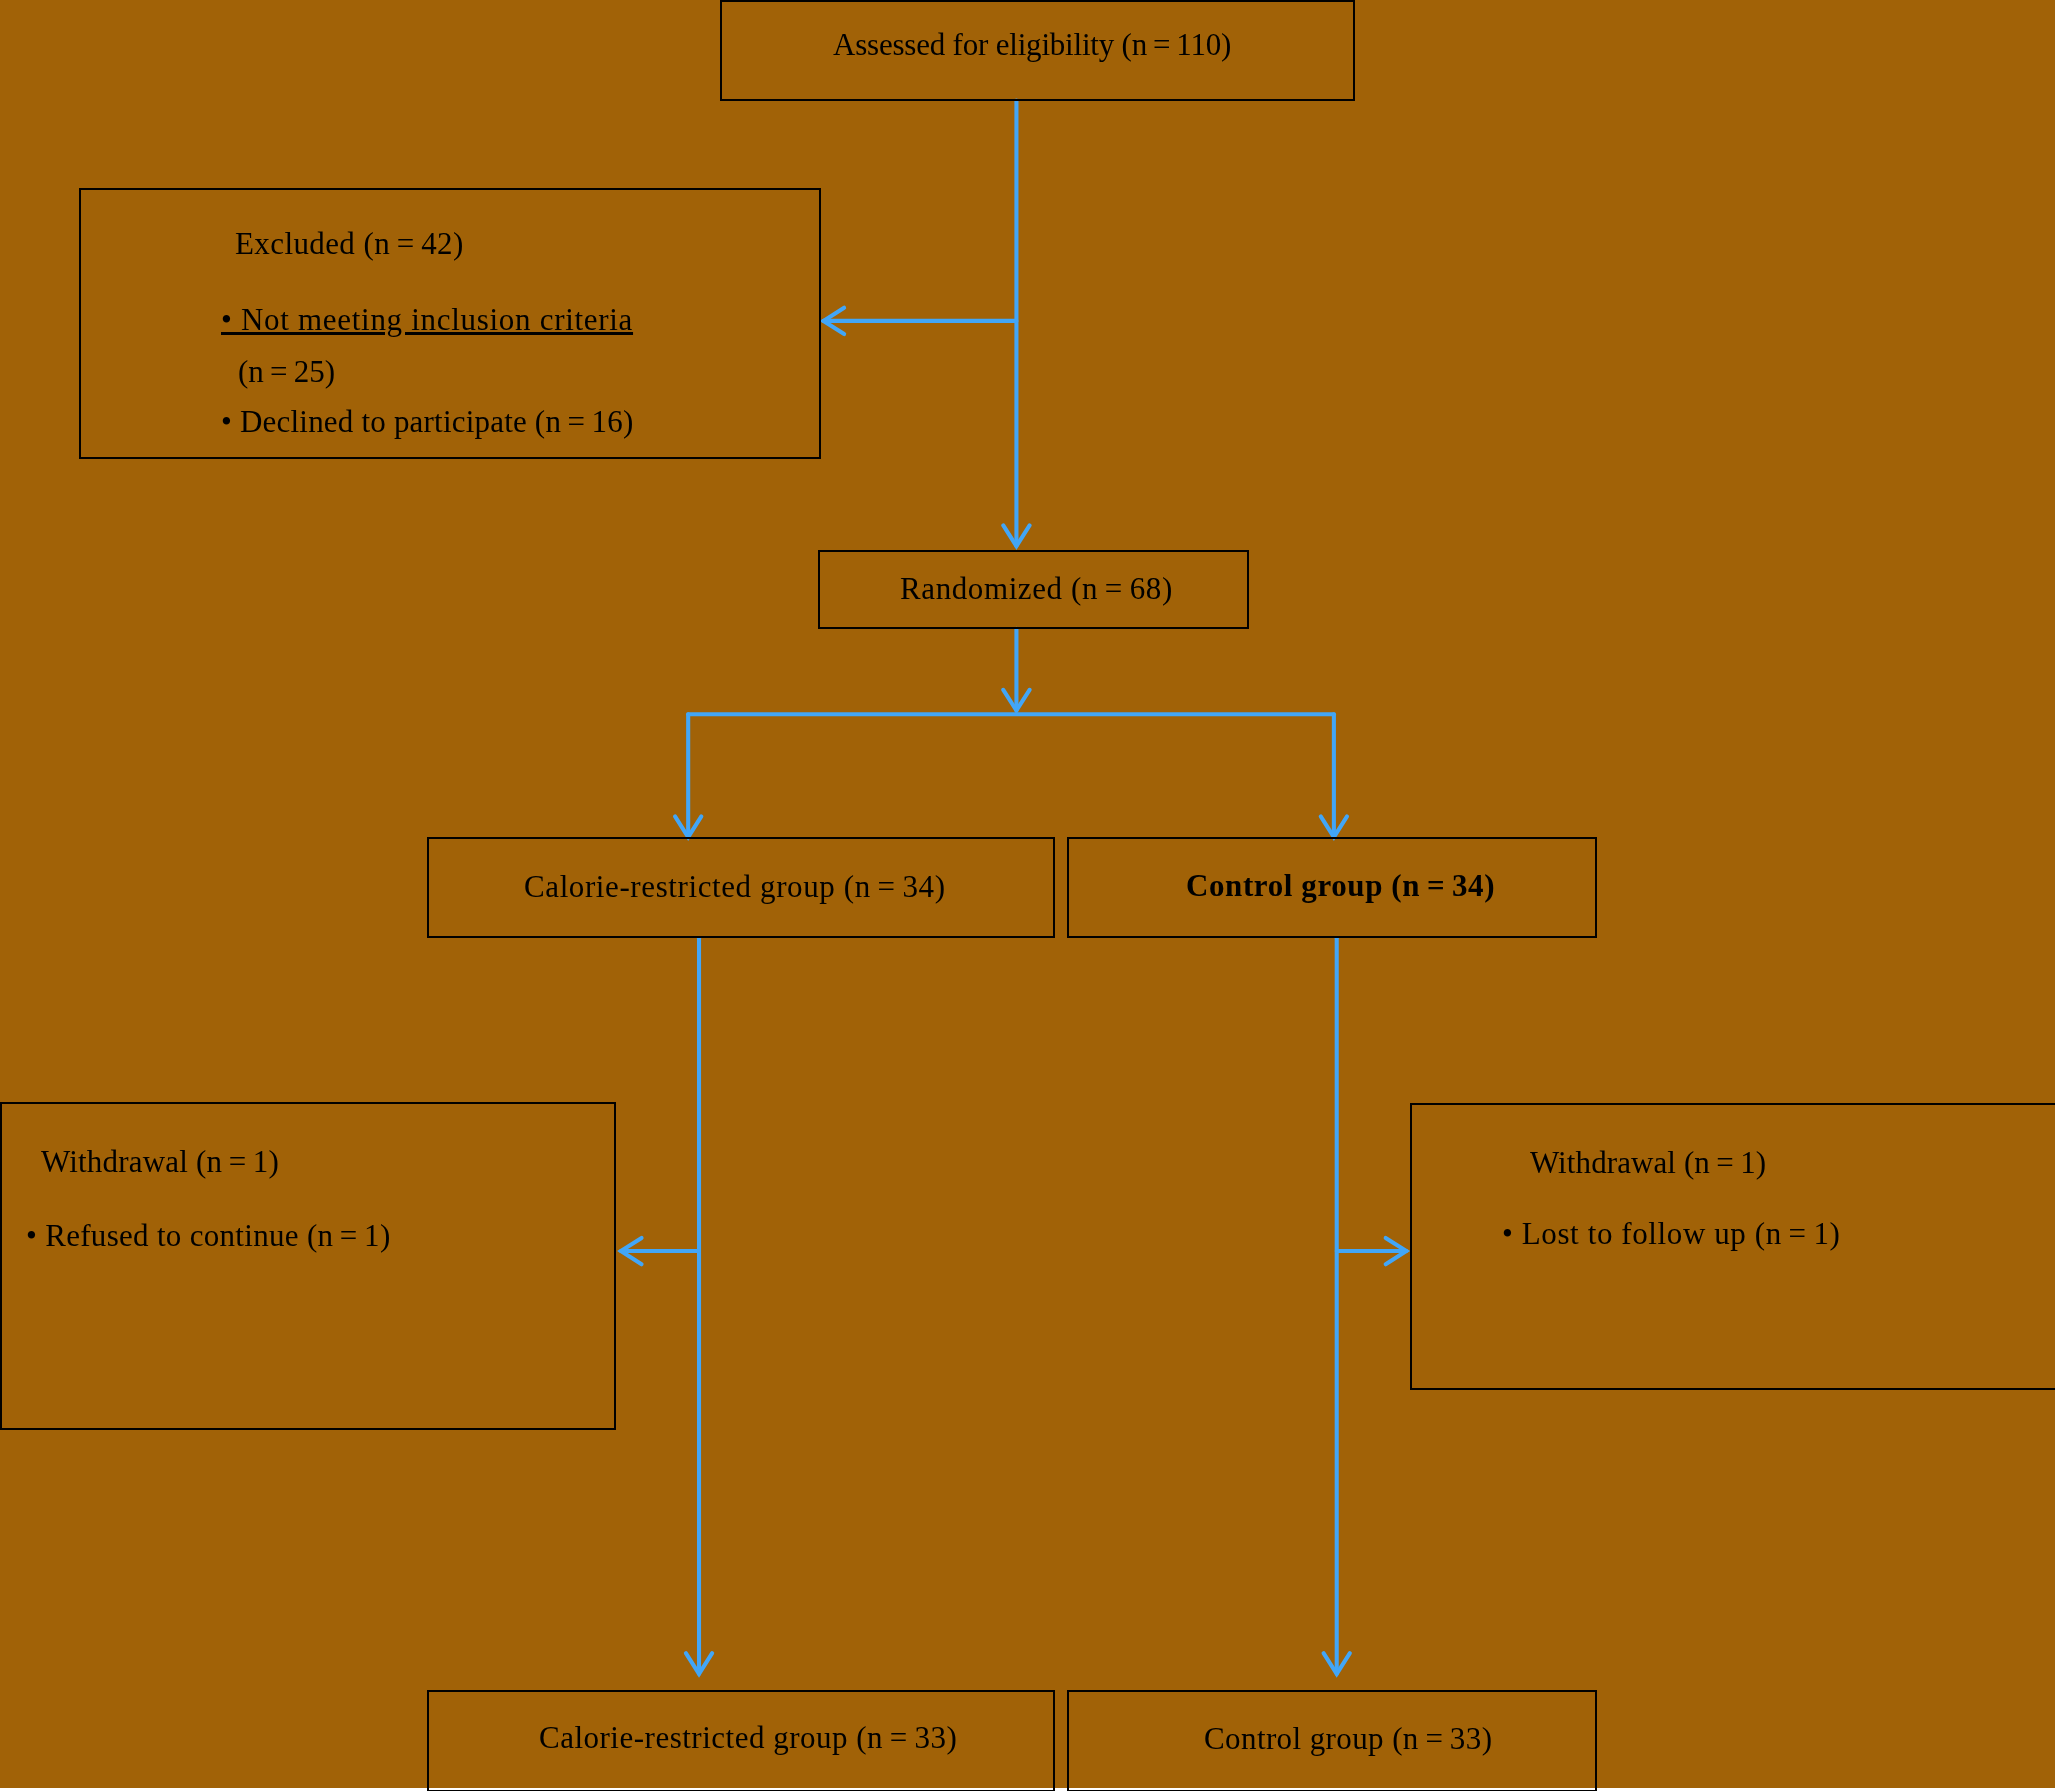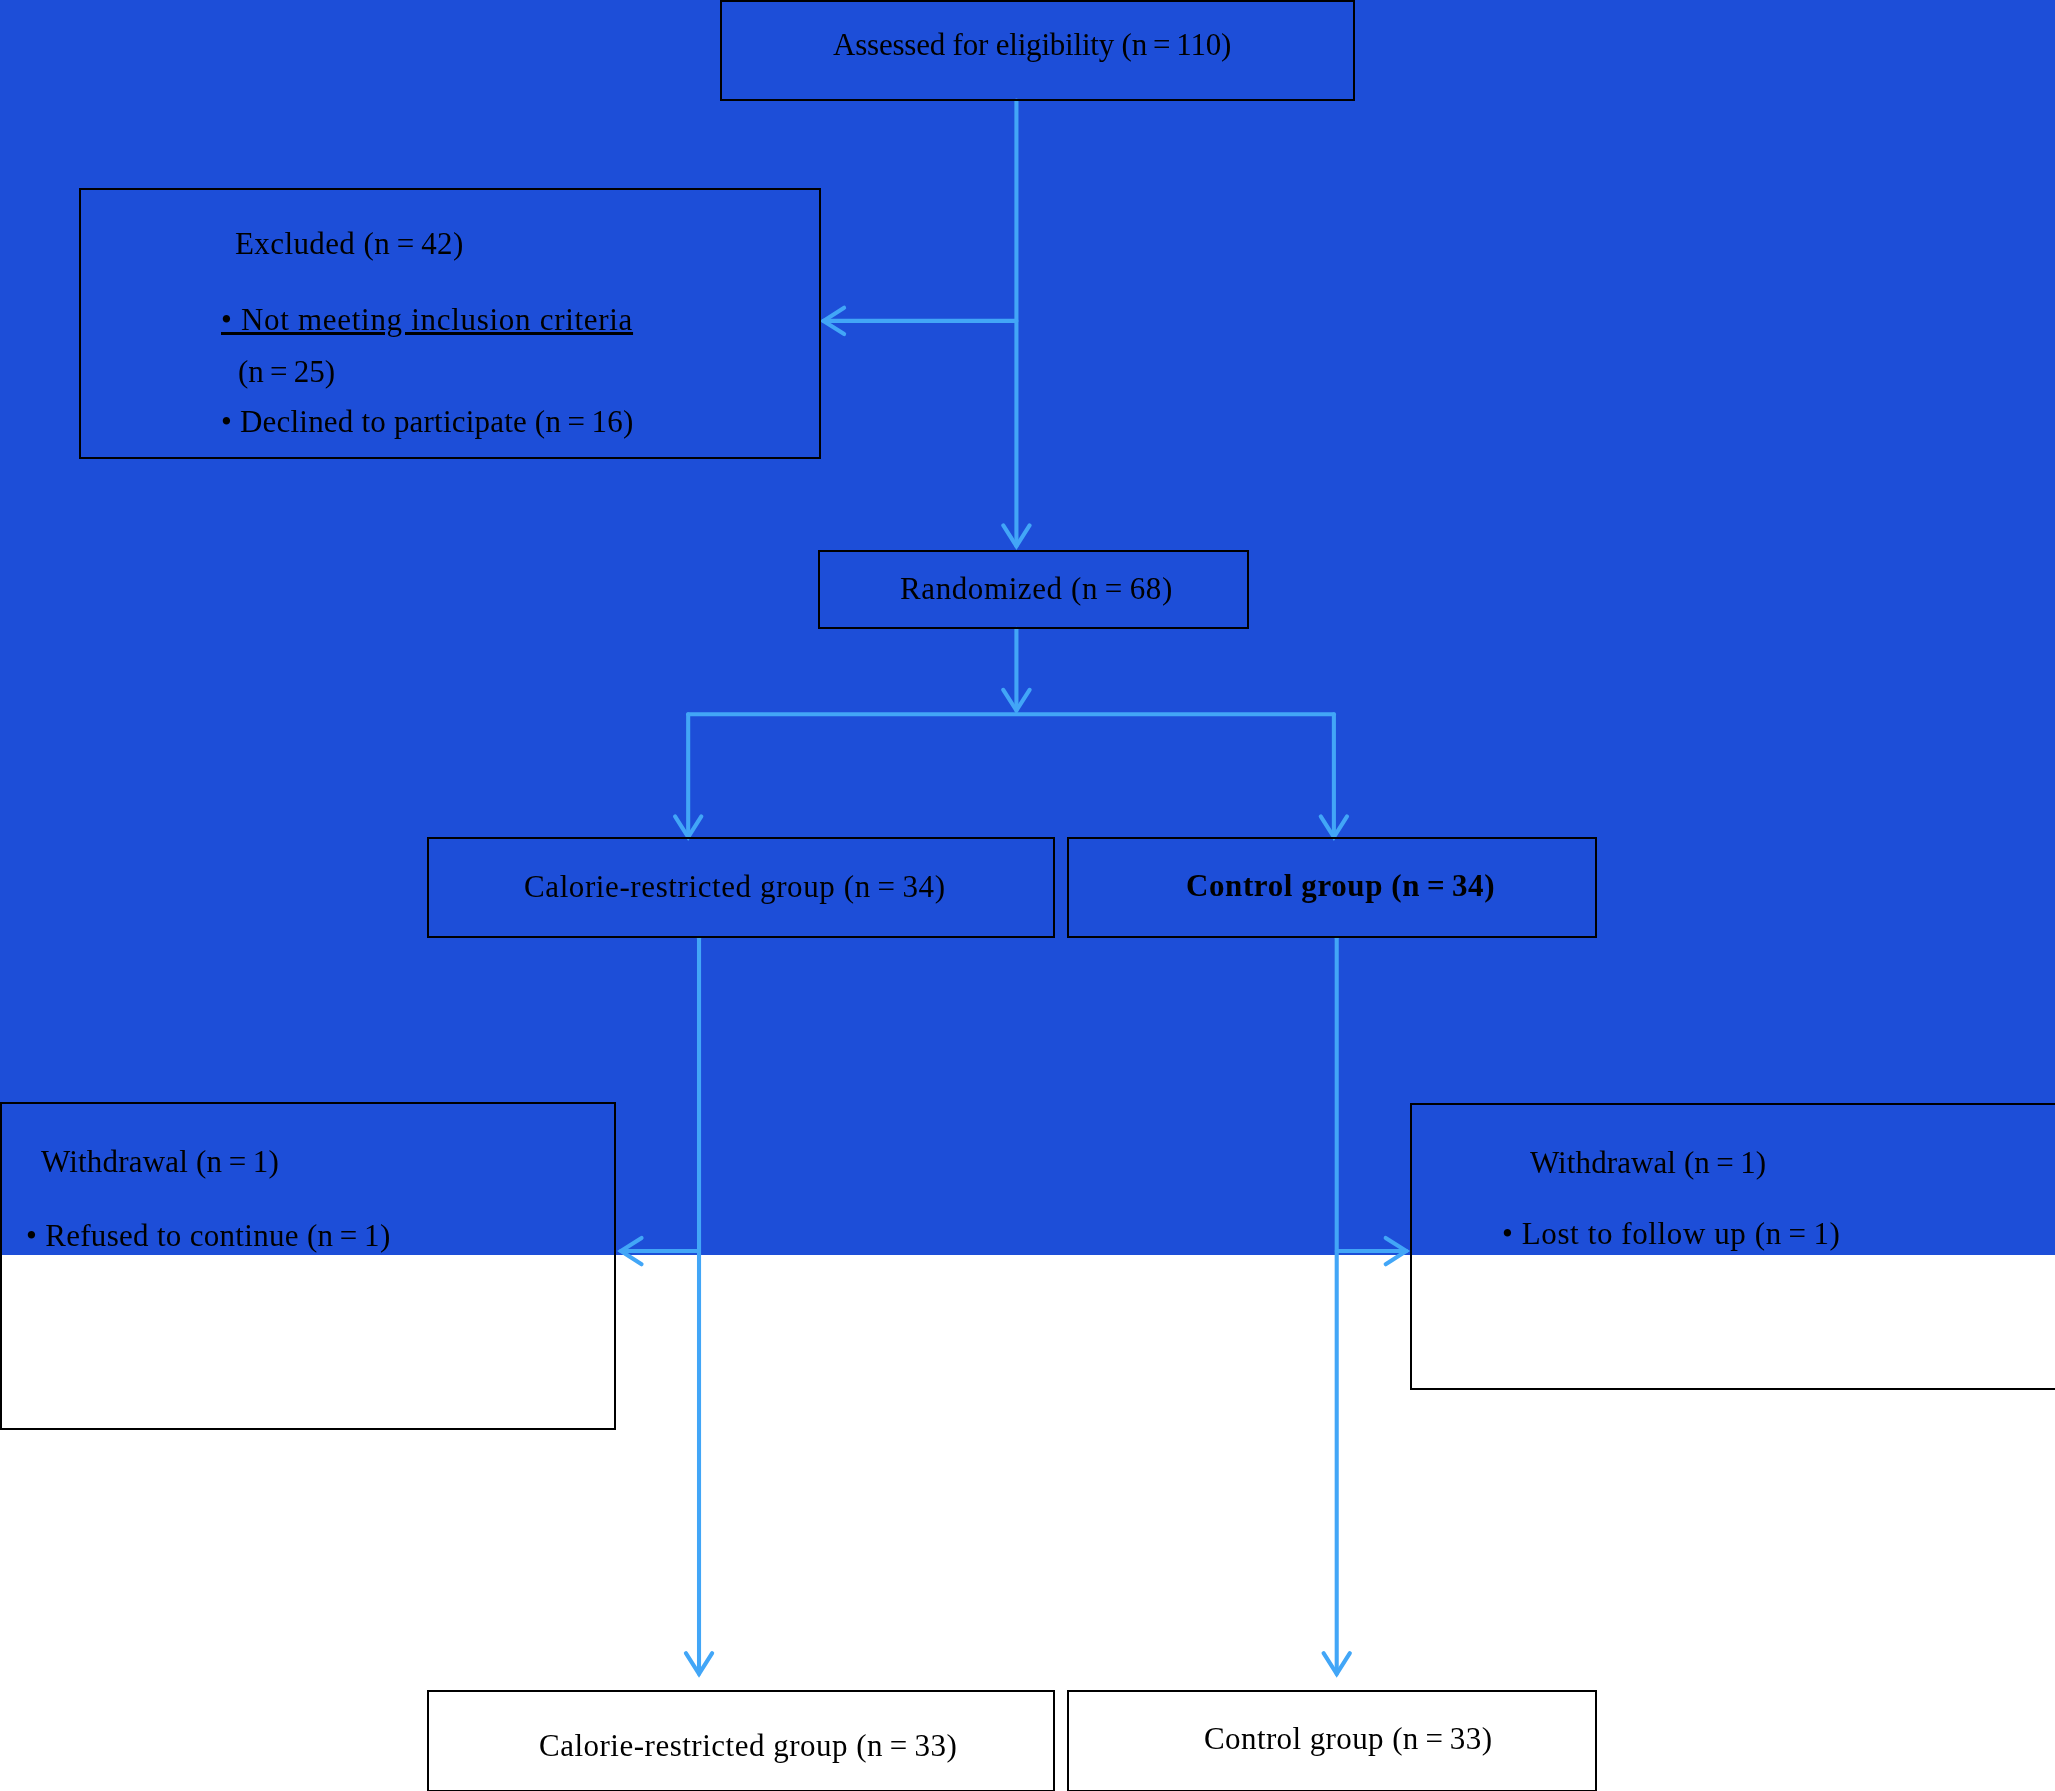--- a/index.html
+++ b/index.html
@@ -1,19 +1,19 @@
 <!DOCTYPE html>
 <html style="font-size:8.4px"><head>
 <meta charset="utf-8">
 <title>CONSORT Flow Diagram</title>
 <style>
   html,body{margin:0;padding:0;background:#ffffff;}
   body{width:2056px;height:1791px;overflow:hidden;position:relative;
        font-family:"Liberation Serif",serif;color:#000;}
-  #stage{position:absolute;left:0;top:0;width:2056px;height:1255px;background:#1d4ed8;}
+  #stage{position:absolute;left:0;top:0;width:2056px;height:1788px;background:#a16207;}
   .box{position:absolute;box-sizing:border-box;border:2.6px solid #000;background:transparent;}
   .tx{position:absolute;white-space:nowrap;font-size:31px;line-height:1;
       font-weight:400;letter-spacing:0px;}
   svg#wires{position:absolute;left:0;top:0;width:2056px;height:1791px;}
 </style>
 </head>
 <body>
 
 <div id="stage">
 
@@ -56,17 +56,17 @@
   <div class="tx" style="left:221px;top:304px;letter-spacing:0.7px;text-decoration:underline;">• Not meeting inclusion criteria</div>
   <div class="tx" style="left:238px;top:356px;letter-spacing:-0.01px;">(n = 25)</div>
   <div class="tx" style="left:221px;top:406px;letter-spacing:0.2px;">• Declined to participate (n = 16)</div>
   <div class="tx" style="left:900px;top:573px;letter-spacing:0.6px;">Randomized (n = 68)</div>
   <div class="tx" style="left:524px;top:871px;letter-spacing:0.6px;">Calorie-restricted group (n = 34)</div>
   <div class="tx" style="left:1186px;top:870px;letter-spacing:0.6px;font-weight:bold;">Control group (n = 34)</div>
   <div class="tx" style="left:41px;top:1146px;letter-spacing:0.2px;">Withdrawal (n = 1)</div>
   <div class="tx" style="left:26px;top:1220px;letter-spacing:0.3px;">• Refused to continue (n = 1)</div>
   <div class="tx" style="left:1530px;top:1147px;letter-spacing:0.1px;">Withdrawal (n = 1)</div>
   <div class="tx" style="left:1502px;top:1218px;letter-spacing:0.6px;">•  Lost to follow up (n = 1)</div>
-  <div class="tx" style="left:539px;top:1722px;letter-spacing:0.5px;margin-top:8px;">Calorie-restricted group (n = 33)</div>
+  <div class="tx" style="left:539px;top:1722px;letter-spacing:0.5px;">Calorie-restricted group (n = 33)</div>
   <div class="tx" style="left:1204px;top:1723px;letter-spacing:0.4px;">Control group (n = 33)</div>
 
 </div>
 
 
 </body></html>

